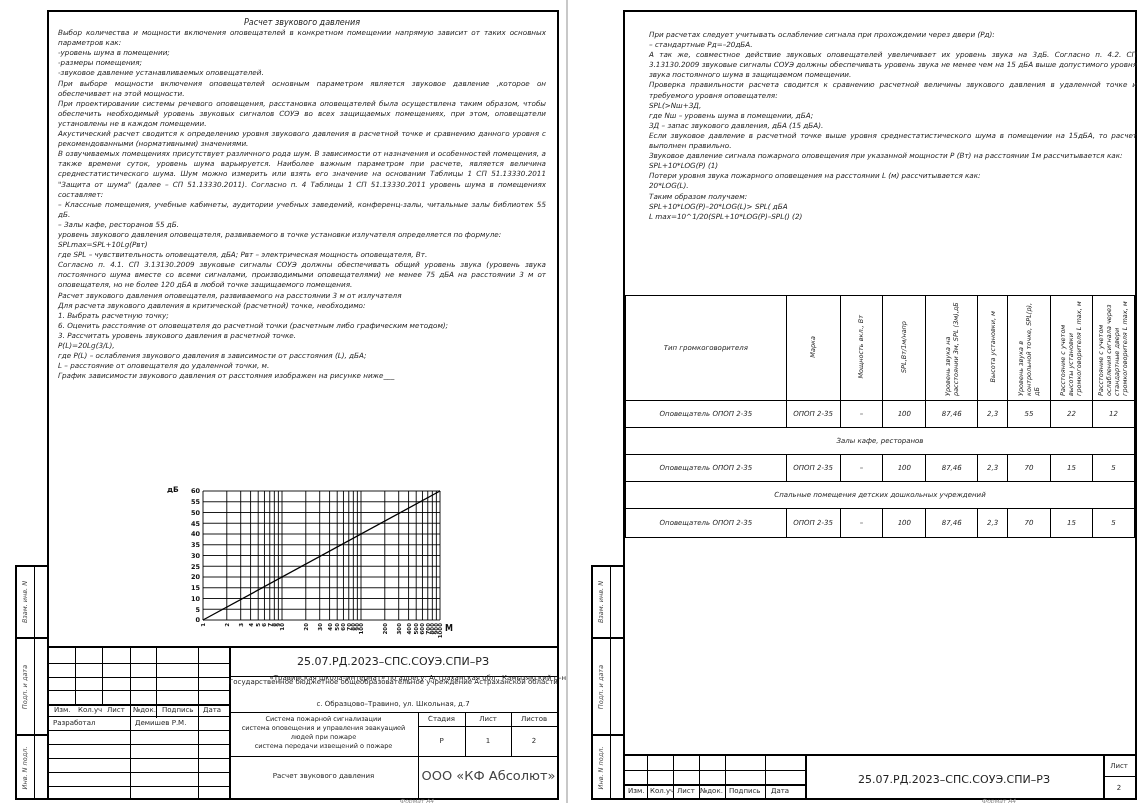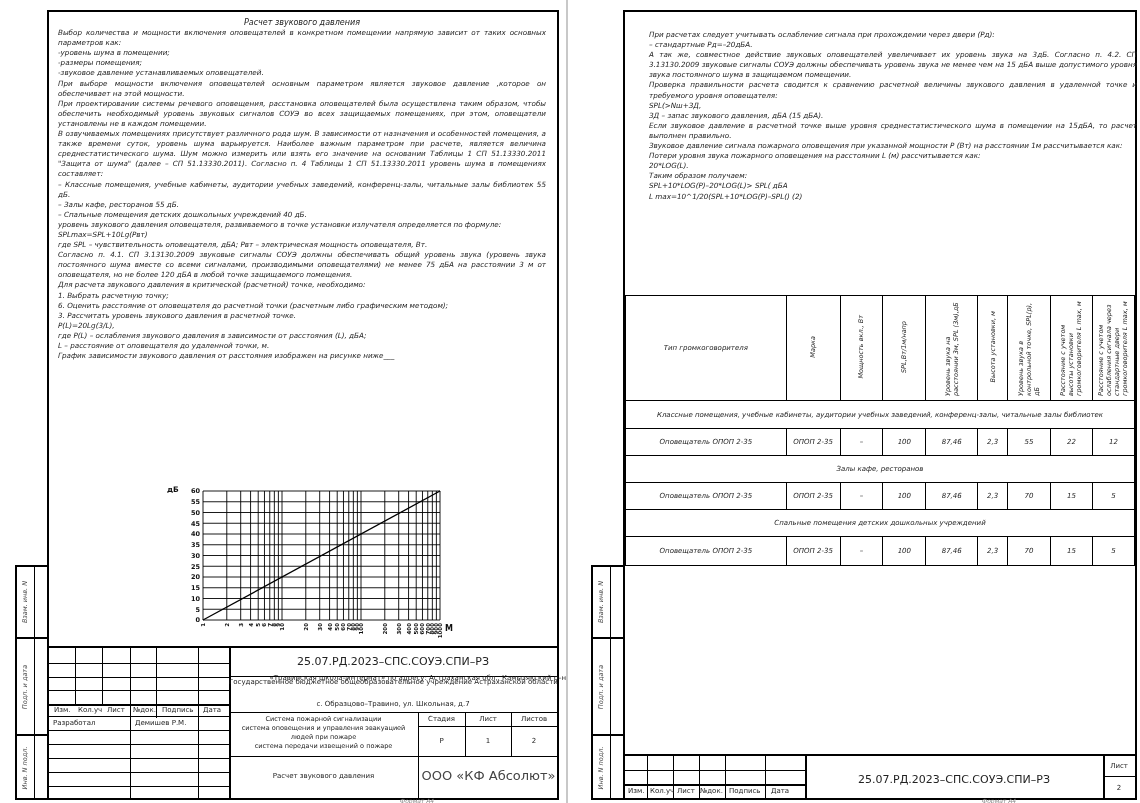--- a/index.html
+++ b/index.html
@@ -35,28 +35,29 @@
   <div class="frame" style="left:47px; top:10px; width:512px; height:790px;"></div>
 
   <div class="text" style="left:58px; top:18px; width:488px;">
     <p class="title-c">Расчет звукового давления</p>
     <p>Выбор количества и мощности включения оповещателей в конкретном помещении напрямую зависит от таких основных параметров как:</p>
     <p>-уровень шума в помещении;</p>
     <p>-размеры помещения;</p>
     <p>-звуковое давление устанавливаемых оповещателей.</p>
     <p>При выборе мощности включения оповещателей основным параметром является звуковое давление ,которое он обеспечивает на этой мощности.</p>
     <p>При проектировании системы речевого оповещения, расстановка оповещателей была осуществлена таким образом, чтобы обеспечить необходимый уровень звуковых сигналов СОУЭ во всех защищаемых помещениях, при этом, оповещатели установлены не в каждом помещении.</p>
+    <p>Акустический расчет сводится к определению уровня звукового давления в расчетной точке и сравнению данного уровня с рекомендованными (нормативными) значениями.</p>
     <p>В озвучиваемых помещениях присутствует различного рода шум. В зависимости от назначения и особенностей помещения, а также времени суток, уровень шума варьируется. Наиболее важным параметром при расчете, является величина среднестатистического шума. Шум можно измерить или взять его значение на основании Таблицы 1 СП 51.13330.2011 "Защита от шума" (далее – СП 51.13330.2011). Согласно п. 4 Таблицы 1 СП 51.13330.2011 уровень шума в помещениях составляет:</p>
     <p>– Классные помещения, учебные кабинеты, аудитории учебных заведений, конференц-залы, читальные залы библиотек 55 дБ.</p>
     <p>– Залы кафе, ресторанов 55 дБ.</p>
-    <p>– Спальные помещения детских дошкольных учреждений 40 дБ.</p>
     <p>уровень звукового давления оповещателя, развиваемого в точке установки излучателя определяется по формуле:</p>
     <p>SPLmax=SPL+10Lg(Pвт)</p>
     <p>где SPL – чувствительность оповещателя, дБА; Pвт – электрическая мощность оповещателя, Вт.</p>
     <p>Согласно п. 4.1. СП 3.13130.2009 звуковые сигналы СОУЭ должны обеспечивать общий уровень звука (уровень звука постоянного шума вместе со всеми сигналами, производимыми оповещателями) не менее 75 дБА на расстоянии 3 м от оповещателя, но не более 120 дБА в любой точке защищаемого помещения.</p>
+    <p>Расчет звукового давления оповещателя, развиваемого на расстоянии 3 м от излучателя</p>
     <p>Для расчета звукового давления в критической (расчетной) точке, необходимо:</p>
     <p>1.        Выбрать расчетную точку;</p>
     <p>6.        Оценить расстояние от оповещателя до расчетной точки (расчетным либо графическим методом);</p>
     <p>3.        Рассчитать уровень звукового давления в расчетной точке.</p>
     <p>P(L)=20Lg(3/L),</p>
     <p>где P(L) – ослабления звукового давления в зависимости от расстояния (L), дБА;</p>
     <p>L – расстояние от оповещателя до удаленной точки, м.</p>
     <p>График зависимости звукового давления от расстояния изображен на рисунке ниже___</p>
   </div>
 
@@ -235,23 +236,25 @@
 
 <div class="sheet sheet-right">
   <div class="frame" style="left:51px; top:10px; width:514px; height:790px;"></div>
 
   <div class="text" style="left:65px; top:30px; width:488px;margin-left:12px;">
     <p>При расчетах следует учитывать ослабление сигнала при прохождении через двери (Pд):</p>
     <p>–          стандартные Pд=–20дБА.</p>
     <p>А так же, совместное действие звуковых оповещателей увеличивает их уровень звука на 3дБ. Согласно п. 4.2. СП 3.13130.2009 звуковые сигналы СОУЭ должны обеспечивать уровень звука не менее чем на 15 дБА выше допустимого уровня звука постоянного шума в защищаемом помещении.</p>
     <p>Проверка правильности расчета сводится к сравнению расчетной величины звукового давления в удаленной точке и требуемого уровня оповещателя:</p>
     <p>SPL(&gt;Nш+ЗД,</p>
+    <p>где Nш – уровень шума в помещении, дБА;</p>
     <p>ЗД – запас звукового давления, дБА (15 дБА).</p>
     <p>Если звуковое давление в расчетной точке выше уровня среднестатистического шума в помещении на 15дБА, то расчет выполнен правильно.</p>
     <p>Звуковое давление сигнала пожарного оповещения при указанной мощности P (Вт) на  расстоянии 1м рассчитывается как:</p>
+    <p>SPL+10*LOG(P) (1)</p>
     <p>Потери уровня звука пожарного оповещения на расстоянии L (м) рассчитывается как:</p>
     <p>20*LOG(L).</p>
     <p>Таким образом получаем:</p>
     <p>SPL+10*LOG(P)–20*LOG(L)&gt; SPL( дБА</p>
     <p>L max=10^1/20(SPL+10*LOG(P)–SPL() (2)</p>
   </div>
 
   <table class="res" style="left:53px; top:295px; width:510px;">
     <colgroup>
       <col style="width:161px">
@@ -269,23 +272,20 @@
       <th><span>Тип громкоговорителя</span></th>
       <th><span class="vh">Марка</span></th>
       <th><span class="vh">Мощность вкл., Вт</span></th>
       <th><span class="vh">SPL,Вт/1м/напр</span></th>
       <th><span class="vh">Уровень звука на расстоянии 3м, SPL (3м),дБ</span></th>
       <th><span class="vh">Высота установки, м</span></th>
       <th><span class="vh">Уровень звука в контрольной точке, SPL(р), дБ</span></th>
       <th><span class="vh">Расстояние с учетом высоты установки громкоговорителя L max, м</span></th>
       <th><span class="vh">Расстояние с учетом ослабления сигнала через стандартные двери громкоговорителя L max, м</span></th>
     </tr>
-    <tr style="height:28px">
-      <td colspan="9">Классные помещения, учебные кабинеты, аудитории учебных заведений, конференц-залы, читальные залы библиотек</td>
-    </tr>
     <tr style="height:27px">
       <td>Оповещатель ОПОП 2-35</td>
       <td>ОПОП 2-35</td>
       <td>–</td>
       <td>100</td>
       <td>87,46</td>
       <td>2,3</td>
       <td>55</td>
       <td>22</td>
       <td>12</td>

